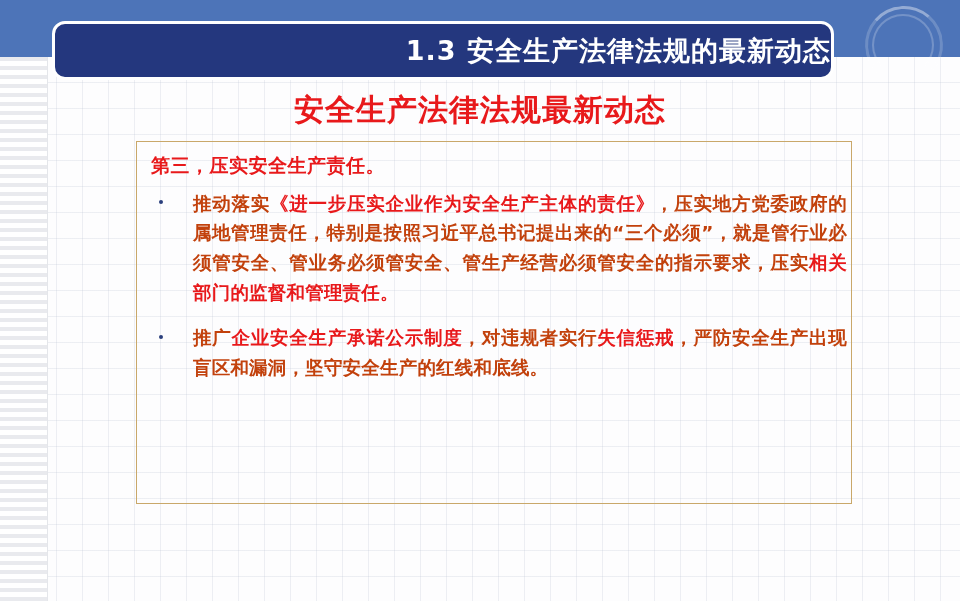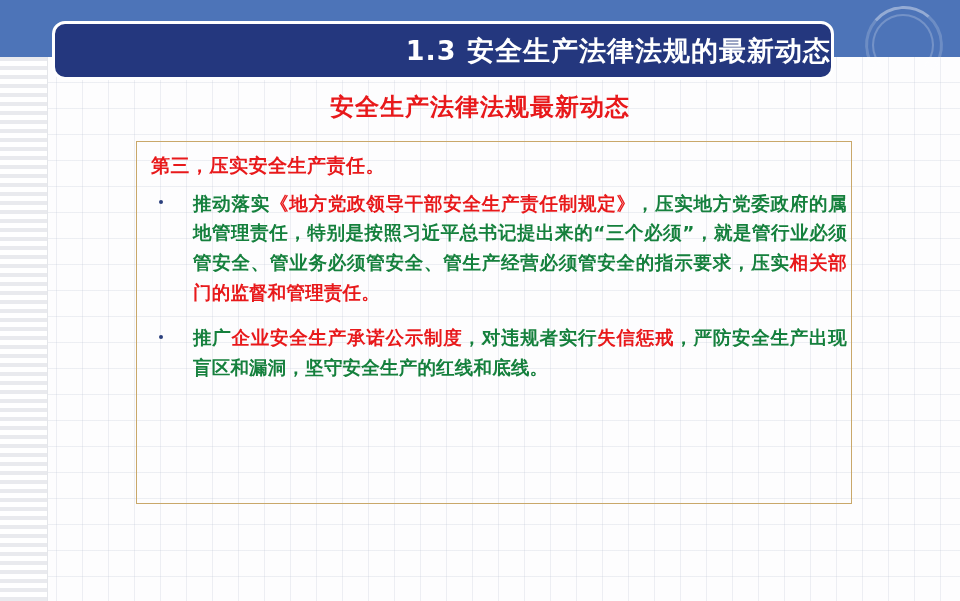--- a/index.html
+++ b/index.html
@@ -107,21 +107,21 @@
   }
 
   
   .subtitle {
     position: absolute;
     left: 0;
     top: 95px;
     width: 960px;
     text-align: center;
     color: #e8191b;
-    font-size: 24px;
+    font-size: 30px;
     font-weight: bold;
     letter-spacing: 1px;
     line-height: 1;
   }
 
   
   .content-box {
     position: absolute;
     left: 136px;
     top: 141px;
@@ -161,21 +161,21 @@
   .bullet:last-child { margin-bottom: 16px; }
   .bullet-dot {
     position: absolute;
     left: 10px;
     top: 0.62em;
     width: 4px;
     height: 4px;
     background: #2b3f7d;
     border-radius: 50%;
   }
-  .blue { color: #15803d; }
+  .blue { color: #c2410c; }
   .red  { color: #e8191b; }
 
   
   .watermark {
     position: absolute;
     left: 806px;
     top: 538px;
     display: flex;
     align-items: center;
     gap: 9px;
@@ -205,19 +205,19 @@
 
   <div class="title-bar">
     <div class="title-text">1.3  安全生产法律法规的最新动态</div>
   </div>
 
   <div class="subtitle">安全生产法律法规最新动态</div>
 
   <div class="content-box">
     <div class="lead">第三，压实安全生产责任。</div>
     <ul class="bullet-list" id="bullet-list">
-        <li class="bullet"><span class="bullet-dot"></span><span class="blue">推动落实</span><span class="red">《地方党政领导干部安全生产责任制规定》</span><span class="blue">，压实地方党委政府的属地管理责任，特别是按照习近平总书记提出来的“三个必须”，就是管行业必须管安全、管业务必须管安全、管生产经营必须管安全的指示要求，压实</span><span class="red">相关部门的监督和管理责任。</span></li>
+        <li class="bullet"><span class="bullet-dot"></span><span class="blue">推动落实</span><span class="red">《进一步压实企业作为安全生产主体的责任》</span><span class="blue">，压实地方党委政府的属地管理责任，特别是按照习近平总书记提出来的“三个必须”，就是管行业必须管安全、管业务必须管安全、管生产经营必须管安全的指示要求，压实</span><span class="red">相关部门的监督和管理责任。</span></li>
         <li class="bullet"><span class="bullet-dot"></span><span class="blue">推广</span><span class="red">企业安全生产承诺公示制度</span><span class="blue">，对违规者实行</span><span class="red">失信惩戒</span><span class="blue">，严防安全生产出现盲区和漏洞，坚守安全生产的红线和底线。</span></li>
       </ul>
   </div>
 
 
 </div>
 
 </body></html>

